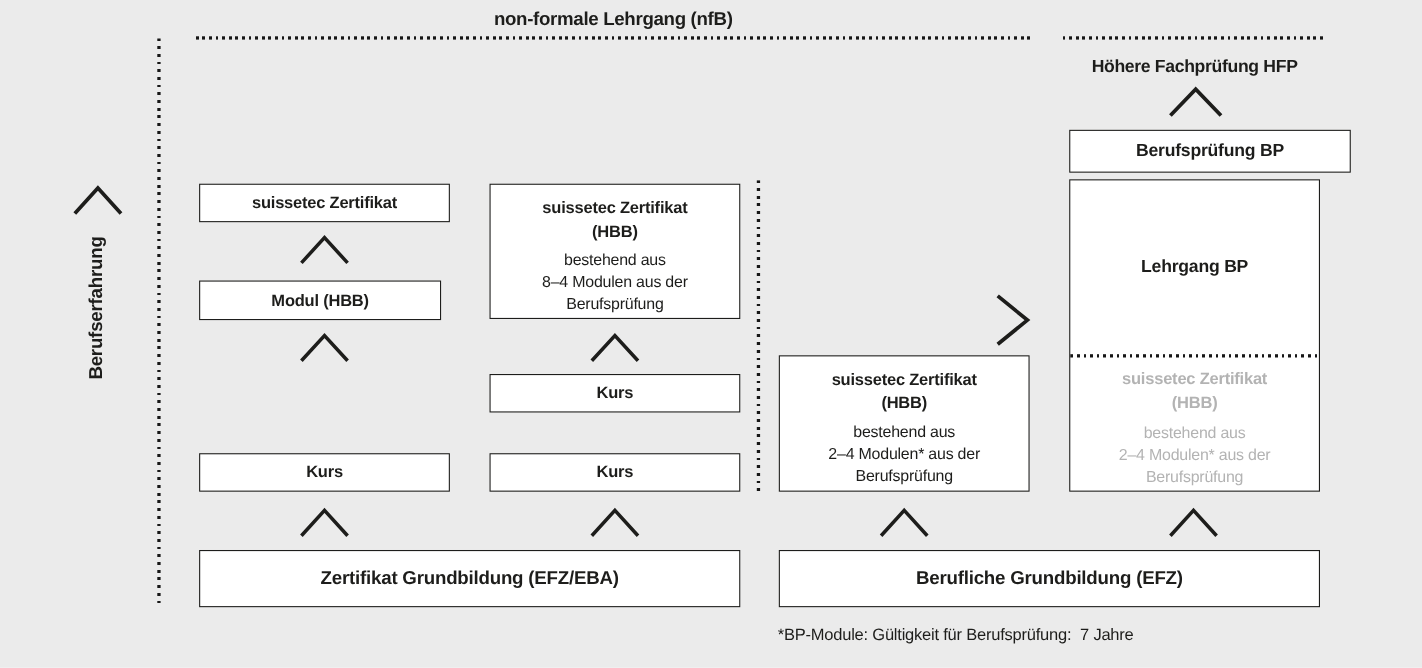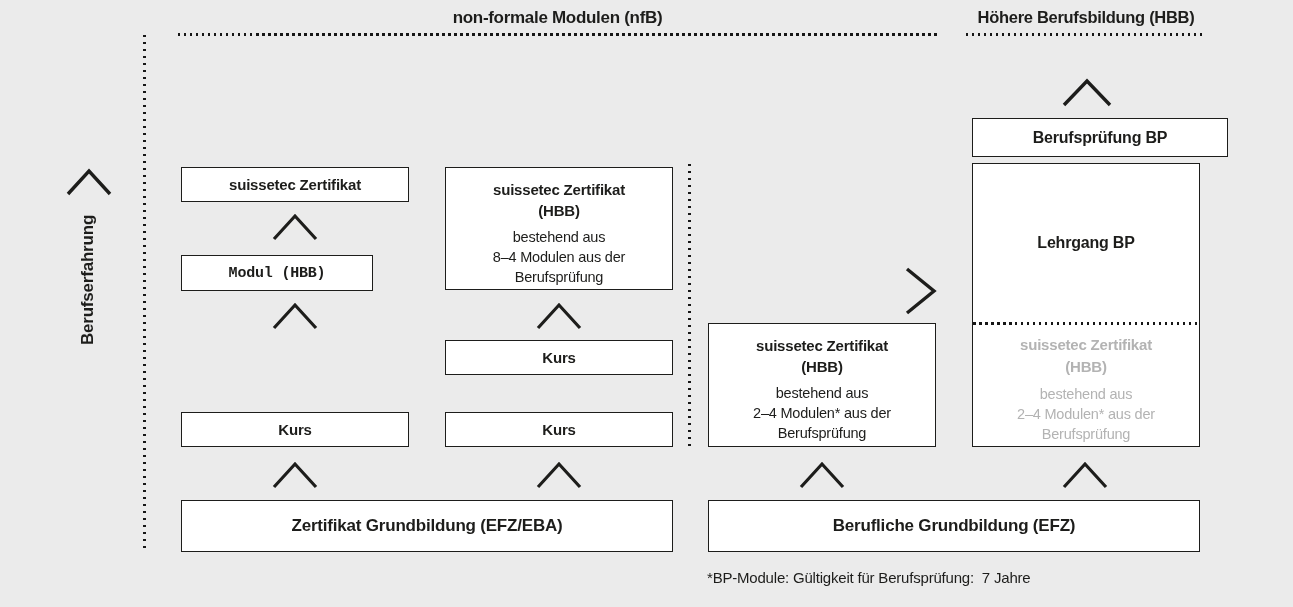--- a/index.html
+++ b/index.html
@@ -72,41 +72,40 @@
   .gray-area{
     position:absolute;top:170px;left:0;right:0;text-align:center;
   }
   .gray-area .cert-title{line-height:22px;}
 </style>
 </head>
 <body>
 
 <div class="canvas">
 
-  <div class="hdr" style="left:178px;top:8px;width:759px;">non-formale Modulen (nfB)</div>
+  <div class="hdr" style="left:178px;top:8px;width:759px;">non-formale Lehrgang (nfB)</div>
   <div class="dot-h" style="left:178px;top:33px;width:759px;"></div>
 
-  <div class="hdr" style="left:966px;top:8px;width:240px;font-size:16.5px;">Höhere Berufsbildung (HBB)</div>
   <div class="dot-h" style="left:966px;top:33px;width:240px;"></div>
 
   <svg class="chev" style="left:66px;top:168px;" width="46" height="28" viewBox="0 0 46 28">
     <polyline points="2,26 23,3 44,26" fill="none" stroke="#1d1d1b" stroke-width="3.4"></polyline>
   </svg>
   <div class="vlabel" style="left:88px;top:280px;">Berufserfahrung</div>
   <div class="dot-v" style="left:143px;top:35px;height:517px;"></div>
 
   <div class="dot-v" style="left:688px;top:164px;height:286px;"></div>
 
   <div class="box box-flex" style="left:181px;top:167px;width:228px;height:35px;">
     <span class="b-label">suissetec Zertifikat</span>
   </div>
   <svg class="chev" style="left:272px;top:213px;" width="46" height="28" viewBox="0 0 46 28">
     <polyline points="2,26 23,3 44,26" fill="none" stroke="#1d1d1b" stroke-width="3.2"></polyline>
   </svg>
-  <div class="box box-flex" style="left:181px;top:255px;width:192px;height:36px;font-family:Liberation Mono, monospace;">
+  <div class="box box-flex" style="left:181px;top:255px;width:220px;height:36px;">
     <span class="b-label">Modul (HBB)</span>
   </div>
   <svg class="chev" style="left:272px;top:302px;" width="46" height="28" viewBox="0 0 46 28">
     <polyline points="2,26 23,3 44,26" fill="none" stroke="#1d1d1b" stroke-width="3.2"></polyline>
   </svg>
   <div class="box box-flex" style="left:181px;top:412px;width:228px;height:35px;">
     <span class="b-label">Kurs</span>
   </div>
   <svg class="chev" style="left:272px;top:461px;" width="46" height="28" viewBox="0 0 46 28">
     <polyline points="2,26 23,3 44,26" fill="none" stroke="#1d1d1b" stroke-width="3.2"></polyline>
@@ -147,20 +146,21 @@
     <div class="cert-body">
       <div>bestehend aus</div>
       <div>2–4 Modulen* aus der</div>
       <div>Berufsprüfung</div>
     </div>
   </div>
   <svg class="chev" style="left:799px;top:461px;" width="46" height="28" viewBox="0 0 46 28">
     <polyline points="2,26 23,3 44,26" fill="none" stroke="#1d1d1b" stroke-width="3.2"></polyline>
   </svg>
 
+  <div class="hdr" style="left:972px;top:52px;width:228px;font-size:16px;">Höhere Fachprüfung HFP</div>
   <svg class="chev" style="left:1062px;top:78px;" width="50" height="29" viewBox="0 0 50 29">
     <polyline points="2,27 25,3 48,27" fill="none" stroke="#1d1d1b" stroke-width="3.4"></polyline>
   </svg>
   <div class="box box-flex" style="left:972px;top:118px;width:256px;height:39px;">
     <span class="b-label" style="font-size:16px;">Berufsprüfung BP</span>
   </div>
   <div class="box" style="left:972px;top:163px;width:228px;height:284px;">
     <div class="lehrgang-area">
       <span class="b-label" style="font-size:16px;">Lehrgang BP</span>
     </div>

